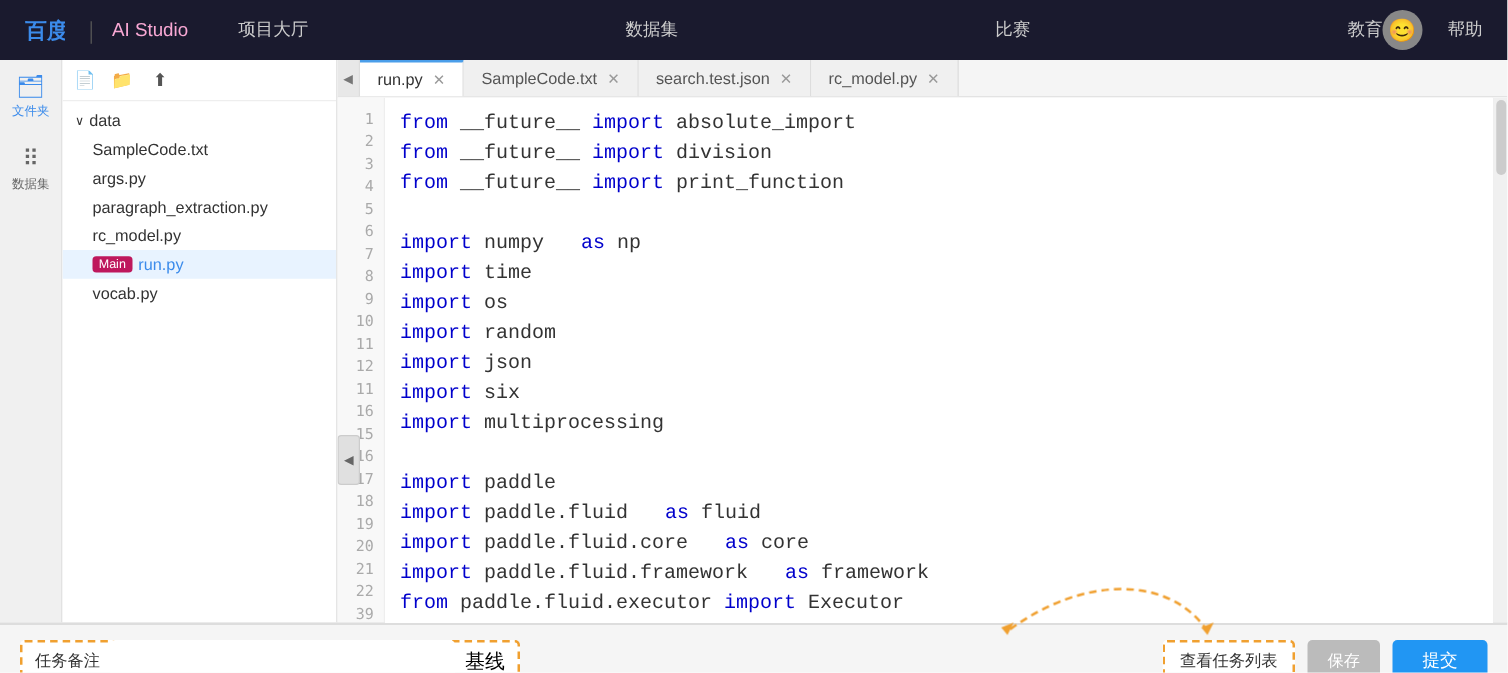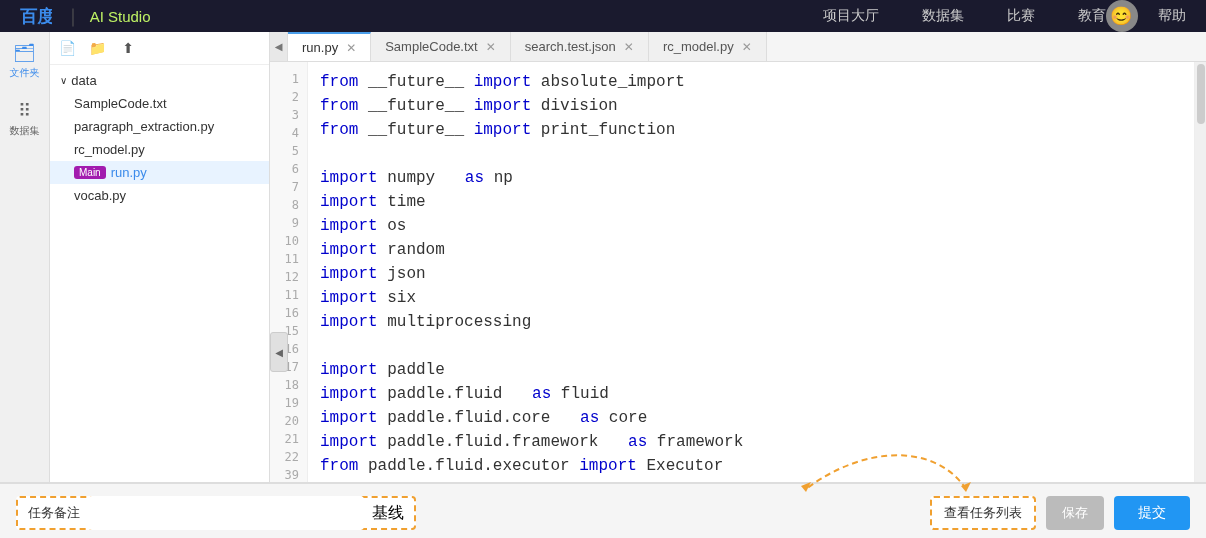--- a/index.html
+++ b/index.html
@@ -1,21 +1,21 @@
 <!DOCTYPE html>
 <html><head>
   <meta charset="utf-8">
   <style>
     * { margin: 0; padding: 0; box-sizing: border-box; }
     body { font-family: 'Microsoft YaHei', Arial, sans-serif; background: #f5f5f5; width: 1206px; height: 538px; overflow: hidden; }
 
     
     .top-nav {
       background: #1a1a2e;
-      height: 32px;
+      height: 48px;
       display: flex;
       align-items: center;
       padding: 0 20px;
       color: #fff;
     }
     .nav-logo {
       display: flex;
       align-items: center;
       margin-right: 40px;
     }
@@ -24,27 +24,27 @@
       height: 22px;
       margin-right: 4px;
     }
     .nav-divider {
       color: #555;
       margin: 0 8px;
       font-size: 18px;
     }
     .nav-title {
       font-size: 15px;
-      color: #bef264;
+      color: #f9a8d4;
     }
     .nav-links {
       display: flex;
       gap: 43px;
       flex: 1;
-      justify-content: flex-end;
+      justify-content: space-between;
     }
     .nav-link {
       color: #ccc;
       font-size: 14px;
       cursor: pointer;
     }
     .nav-right {
       display: flex;
       align-items: center;
       gap: 20px;
@@ -142,21 +142,21 @@
       display: flex;
       align-items: center;
       padding: 4px 10px 4px 24px;
       font-size: 13px;
       cursor: pointer;
       color: #333;
     }
     .file-item.active { background: #e8f3ff; }
     .file-item .badge {
       font-size: 10px;
-      background: #a21caf;
+      background: #be185d;
       color: #fff;
       padding: 1px 5px;
       border-radius: 3px;
       margin-right: 5px;
       text-align: right;
     }
 
     
     .editor-area {
       flex: 1;
@@ -395,20 +395,23 @@
       <span class="toolbar-icon">📁</span>
       <span class="toolbar-icon">⬆</span>
     </div>
     <div class="file-tree">
       <div class="file-folder">
         <span class="arrow">∨</span>
         <span>data</span>
       </div>
       <div class="file-item">
         <span>SampleCode.txt</span>
+      </div>
+      <div class="file-item">
+        <span>args.py</span>
       </div>
       <div class="file-item">
         <span>paragraph_extraction.py</span>
       </div>
       <div class="file-item">
         <span>rc_model.py</span>
       </div>
       <div class="file-item active">
         <span class="badge">Main</span>
         <span style="color:#3b8beb;">run.py</span>

